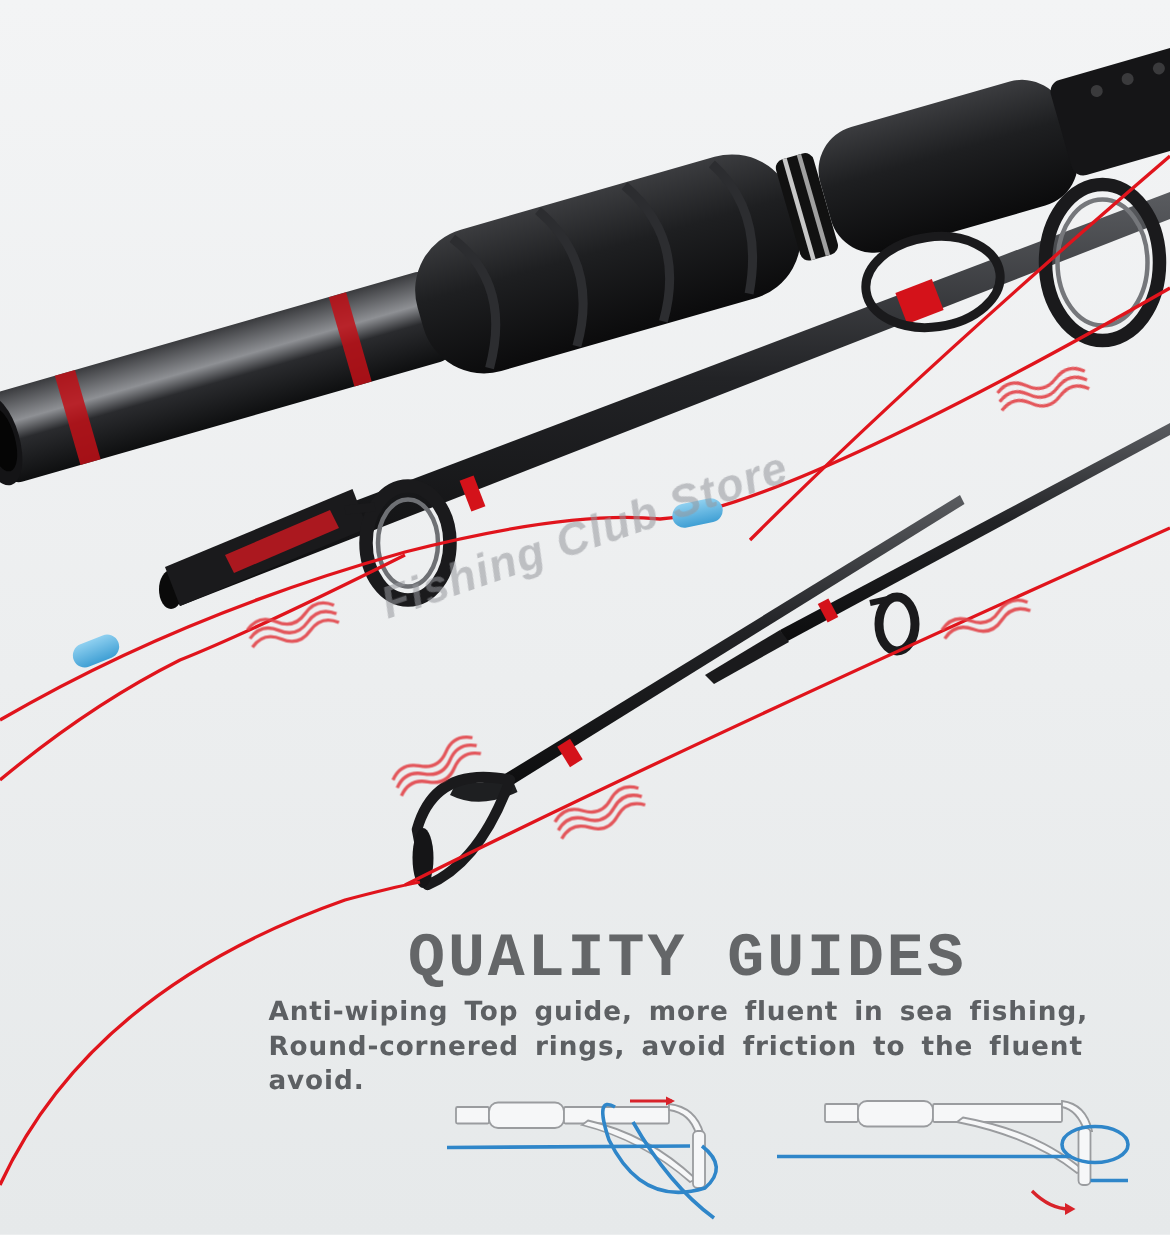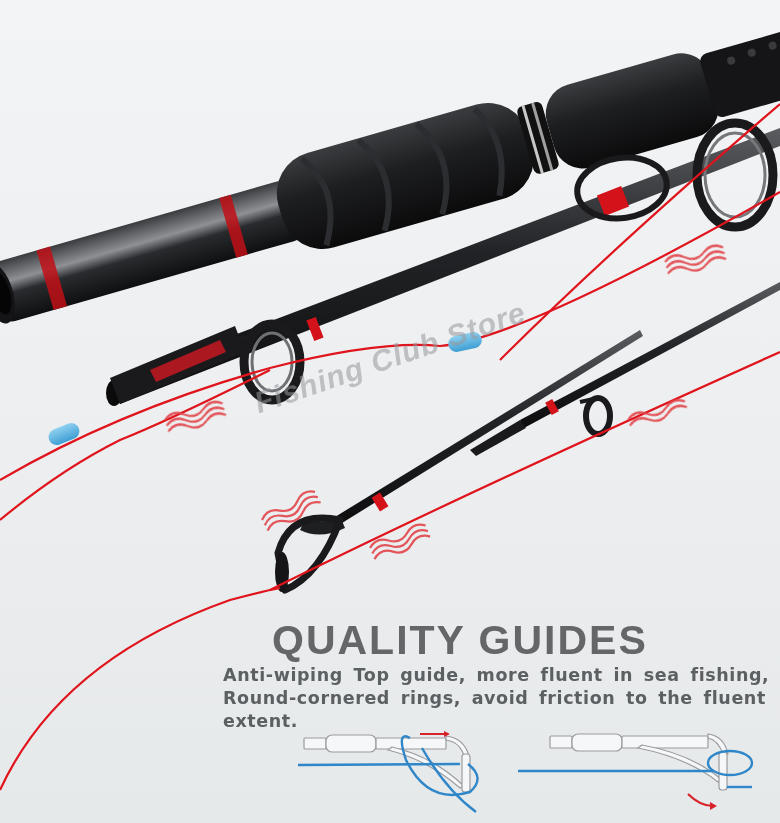--- a/index.html
+++ b/index.html
@@ -1,22 +1,22 @@
 <!DOCTYPE html>
 <html><head>
 <meta charset="utf-8">
 <style>
   html, body { margin: 0; padding: 0; }
   body { width: 780px; height: 823px; overflow: hidden; background: #eef0f1; font-family: "Liberation Sans", sans-serif; }
   .stage { position: relative; width: 780px; height: 823px; background: linear-gradient(180deg, #f3f4f5 0%, #eceeef 55%, #e6e9ea 100%); overflow: hidden; }
   .scene { position: absolute; left: 0; top: 0; width: 780px; height: 823px; }
   .watermark { position: absolute; left: 250px; top: 388px; transform: rotate(-19deg); transform-origin: left top; font-family: "Liberation Sans", sans-serif; font-weight: 700; font-style: italic; font-size: 30px; letter-spacing: 1px; color: rgba(150,152,156,0.55); white-space: nowrap; }
-  .headline { position: absolute; left: 272px; top: 617px; font-family: Liberation Sans, sans-serif; font-weight: 700; font-size: 41px; letter-spacing: 2px; color: #646668; white-space: nowrap; }
+  .headline { position: absolute; left: 272px; top: 617px; font-family: Liberation Mono, monospace; font-weight: 700; font-size: 41px; letter-spacing: 2px; color: #646668; white-space: nowrap; }
   .desc { position: absolute; left: 179px; top: 664px; font-family: "DejaVu Sans", sans-serif; font-weight: 700; font-size: 17.5px; line-height: 23px; color: #5d6063; letter-spacing: 0.6px; word-spacing: 4px; }
-  .desc div { white-space: nowrap; margin-left: 44px; }
+  .desc div { white-space: nowrap; }
   .diagram { position: absolute; top: 720px; }
 </style>
 </head>
 <body>
 
 <div class="stage">
 
   <svg class="scene" viewBox="0 0 780 823" xmlns="http://www.w3.org/2000/svg">
     <defs>
       <linearGradient id="carbon" x1="0" y1="0" x2="0" y2="1">
@@ -145,21 +145,21 @@
     </g>
   </svg>
 
   <div class="watermark">Fishing Club Store</div>
 
   <div class="headline">QUALITY GUIDES</div>
 
   <div class="desc">
     <div>Anti-wiping Top guide, more fluent in sea fishing,</div>
     <div>Round-cornered rings, avoid friction to the fluent</div>
-    <div>extent.</div>
+    <div>avoid.</div>
   </div>
 
   <svg class="diagram" style="left:288px;" width="200" height="100" viewBox="0 0 200 100" xmlns="http://www.w3.org/2000/svg">
     <g fill="#f6f7f8" stroke="#9a9c9f" stroke-width="1.2">
       <rect x="16" y="18" width="22" height="11" rx="1"></rect>
       <rect x="38" y="15" width="50" height="17" rx="6"></rect>
       <rect x="88" y="18" width="70" height="11" rx="1"></rect>
       <path d="M158 20 Q172 22 176 36 L181 36 Q176 18 158 16 Z"></path>
       <path d="M100 30 Q140 40 172 68 L176 66 Q144 36 104 27 Z"></path>
       <rect x="174" y="34" width="8" height="38" rx="3"></rect>

